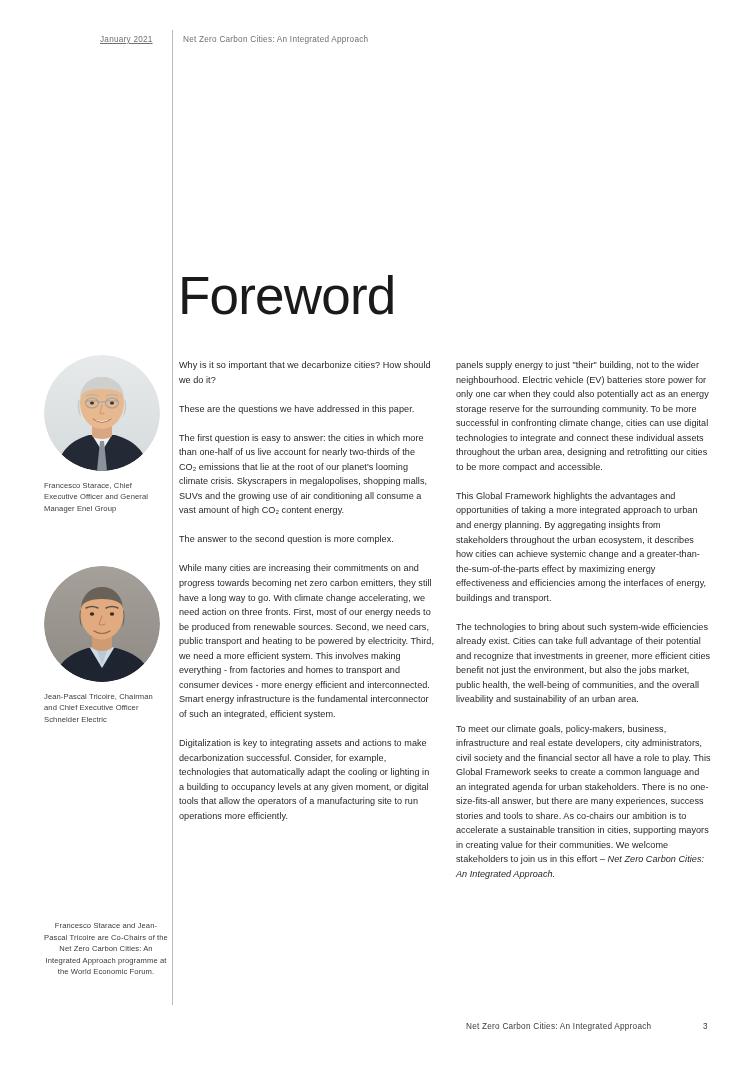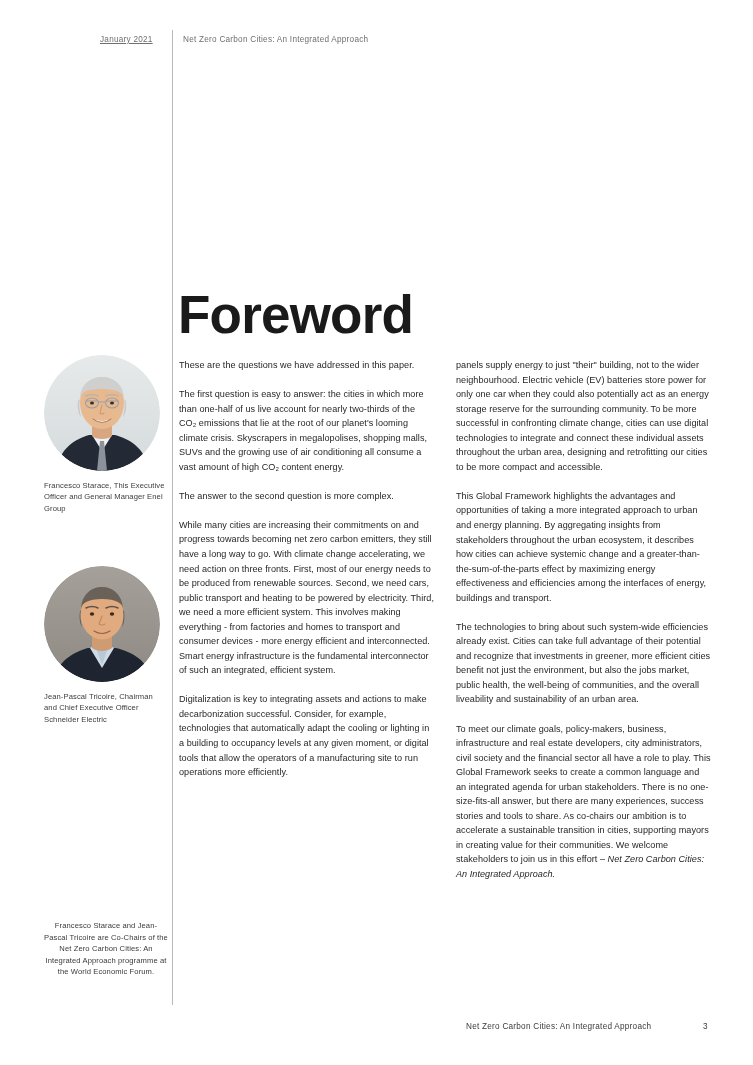--- a/index.html
+++ b/index.html
@@ -104,24 +104,24 @@
     line-height: 11.6px;
     color: #3a3a3a;
     letter-spacing: 0.1px;
     text-align: center;
   }
 
   
   .headline {
     position: absolute;
     left: 178px;
-    top: 288px;
+    top: 269px;
     font-size: 53px;
     line-height: 53px;
-    font-weight: 700;
+    font-weight: 400;
     letter-spacing: -0.8px;
     color: #1a1a1a;
     text-align: center;
   }
 
   
   .col {
     position: absolute;
     top: 358px;
     width: 255px;
@@ -219,21 +219,21 @@
           <path d="M42 41 Q48 38 54 41" stroke="#b9b3ac" stroke-width="1.4" fill="none" stroke-linecap="round"></path>
           <path d="M62 41 Q68 38 74 41" stroke="#b9b3ac" stroke-width="1.4" fill="none" stroke-linecap="round"></path>
 
           <path d="M58 50 L56 58 Q58 60 60 58" stroke="#cf9a74" stroke-width="1.1" fill="none" stroke-linecap="round"></path>
 
           <path d="M49 64 Q58 71 67 64 Q58 68 49 64 Z" fill="#ffffff"></path>
           <path d="M49 64 Q58 71 67 64" stroke="#a8705a" stroke-width="1" fill="none" stroke-linecap="round"></path>
         </g>
       </svg>
     </div>
-    <div class="caption">Francesco Starace, This Executive Officer and General Manager Enel Group</div>
+    <div class="caption">Francesco Starace, Chief Executive Officer and General Manager Enel Group</div>
   </div>
 
   <div class="sidebar-block-2">
     <div class="portrait">
       <svg viewBox="0 0 116 116" xmlns="http://www.w3.org/2000/svg">
         <defs>
           <clipPath id="clip2">
               <circle cx="58" cy="58" r="58"></circle>
             </clipPath>
           <linearGradient id="bg2" x1="0" y1="0" x2="0" y2="1">
@@ -268,20 +268,21 @@
           <path d="M50 65 Q58 70 66 65" stroke="#96614a" stroke-width="1.2" fill="none" stroke-linecap="round"></path>
         </g>
       </svg>
     </div>
     <div class="caption">Jean-Pascal Tricoire, Chairman and Chief Executive Officer Schneider Electric</div>
   </div>
 
   <div class="sidebar-note">Francesco Starace and Jean-Pascal Tricoire are Co-Chairs of the Net Zero Carbon Cities: An Integrated Approach programme at the World Economic Forum.</div>
 
   <div class="col col-1">
+    <p>Why is it so important that we decarbonize cities? How should we do it?</p>
     <p>These are the questions we have addressed in this paper.</p>
     <p>The first question is easy to answer: the cities in which more than one-half of us live account for nearly two-thirds of the CO₂ emissions that lie at the root of our planet's looming climate crisis. Skyscrapers in megalopolises, shopping malls, SUVs and the growing use of air conditioning all consume a vast amount of high CO₂ content energy.</p>
     <p>The answer to the second question is more complex.</p>
     <p>While many cities are increasing their commitments on and progress towards becoming net zero carbon emitters, they still have a long way to go. With climate change accelerating, we need action on three fronts. First, most of our energy needs to be produced from renewable sources. Second, we need cars, public transport and heating to be powered by electricity. Third, we need a more efficient system. This involves making everything - from factories and homes to transport and consumer devices - more energy efficient and interconnected. Smart energy infrastructure is the fundamental interconnector of such an integrated, efficient system.</p>
     <p>Digitalization is key to integrating assets and actions to make decarbonization successful. Consider, for example, technologies that automatically adapt the cooling or lighting in a building to occupancy levels at any given moment, or digital tools that allow the operators of a manufacturing site to run operations more efficiently.</p>
   </div>
 
   <div class="col col-2">
     <p>panels supply energy to just "their" building, not to the wider neighbourhood. Electric vehicle (EV) batteries store power for only one car when they could also potentially act as an energy storage reserve for the surrounding community. To be more successful in confronting climate change, cities can use digital technologies to integrate and connect these individual assets throughout the urban area, designing and retrofitting our cities to be more compact and accessible.</p>
     <p>This Global Framework highlights the advantages and opportunities of taking a more integrated approach to urban and energy planning. By aggregating insights from stakeholders throughout the urban ecosystem, it describes how cities can achieve systemic change and a greater-than-the-sum-of-the-parts effect by maximizing energy effectiveness and efficiencies among the interfaces of energy, buildings and transport.</p>

